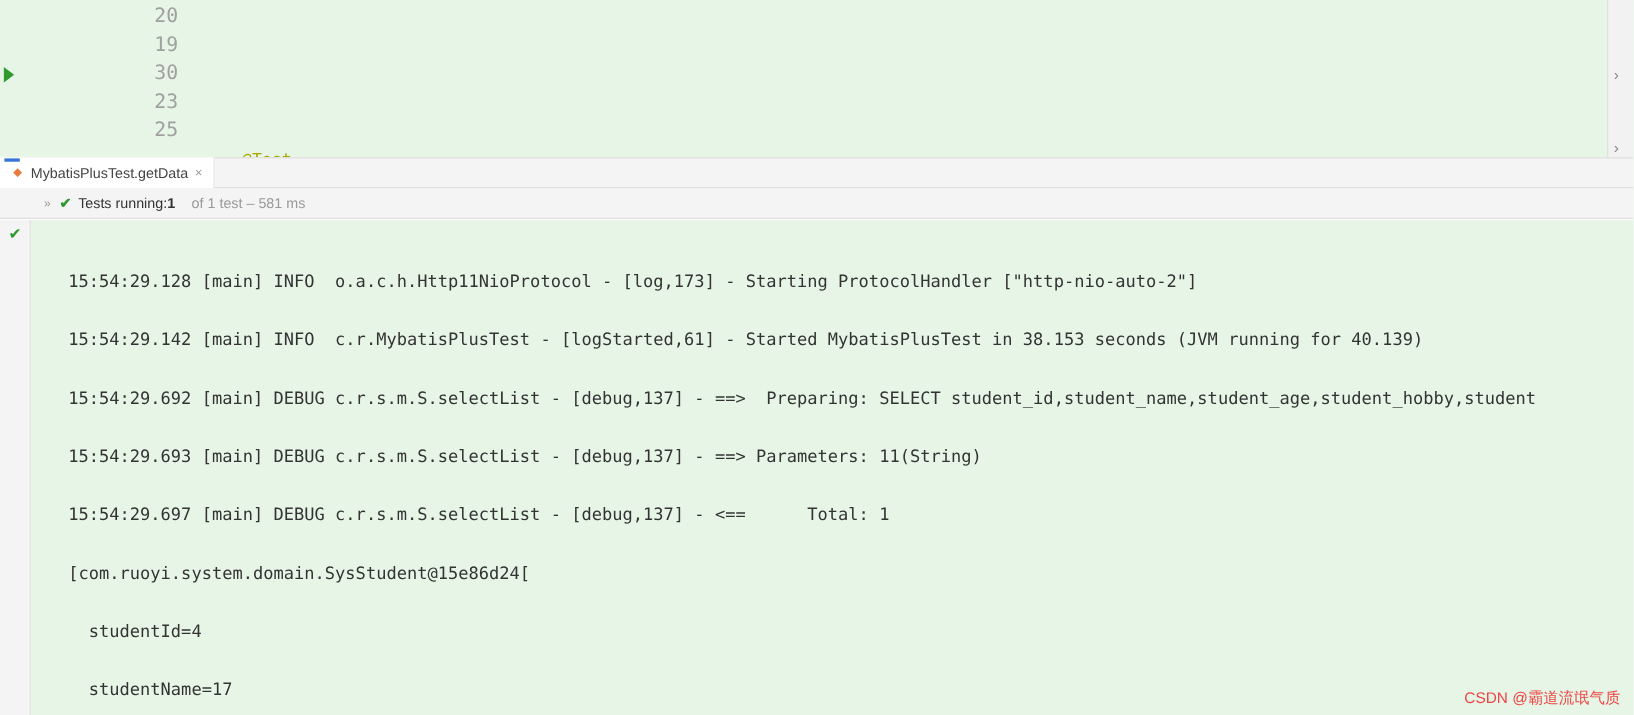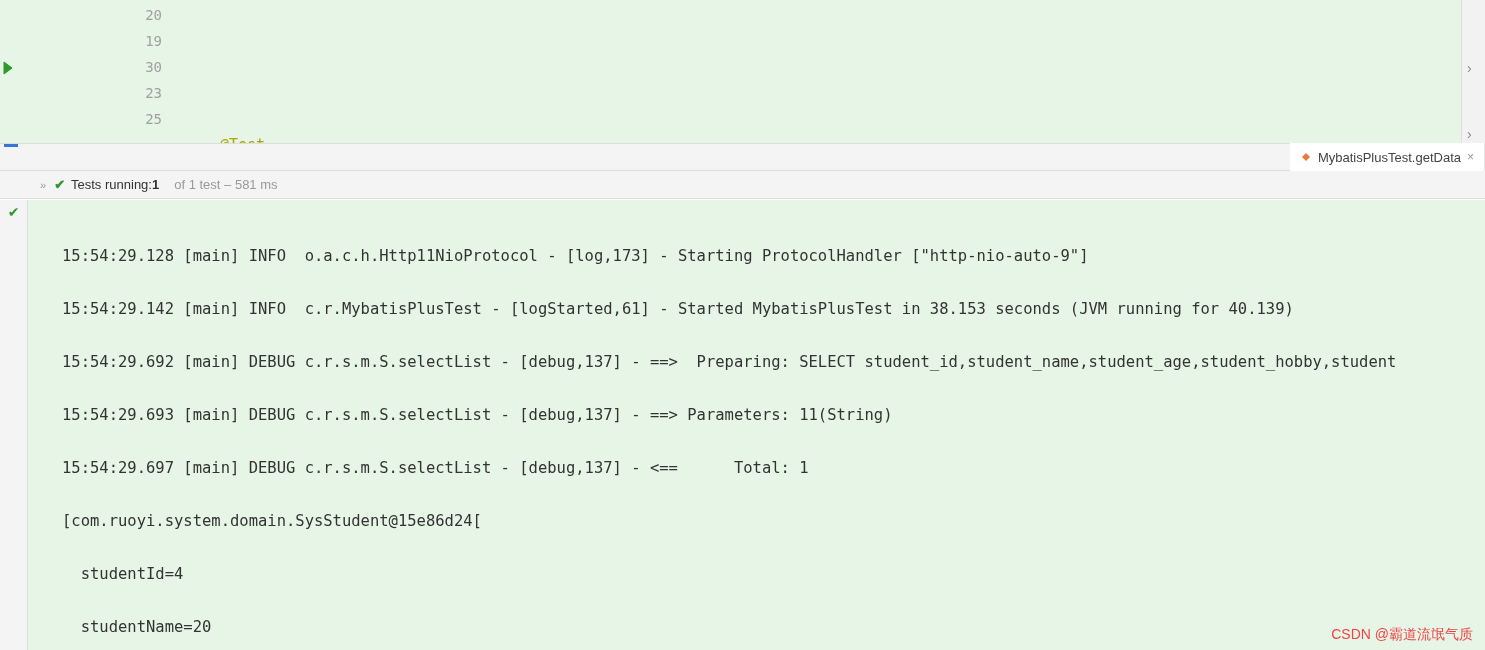--- a/index.html
+++ b/index.html
@@ -1,31 +1,31 @@
 <!DOCTYPE html>
 <html><head>
 <meta charset="utf-8">
 <style>
 * { margin:0; padding:0; box-sizing:border-box; }
 body { font-family:'Segoe UI',Arial,sans-serif; font-size:13px; background:#fff; width:1485px; height:650px; overflow:hidden; position:relative; }
 .editor-area { display:flex; height:143px; background:#e6f5e6; position:relative; }
-.gutter { width:170px; background:#e6f5e6; text-align:right; padding-right:8px; color:#a0a0a0; font-family:'Consolas','Monaco',monospace; font-size:14px; line-height:26px; padding-top:2px; }
+.gutter { width:170px; background:#e6f5e6; text-align:right; padding-right:8px; color:#a0a0a0; font-family:'Consolas','Monaco',monospace; font-size:18px; line-height:26px; padding-top:2px; }
 .gutter-line { height:26px; position:relative; }
 .gutter-line .run-icon { position:absolute; left:0; top:4px; color:#2e9a2e; }
 .code { flex:1; font-family:'Consolas','Monaco',monospace; font-size:15px; line-height:26px; color:#333; padding-top:2px; padding-left:50px; white-space:pre; }
 .code-line { height:26px; }
 .kw-anno { color:#a8a800; }
 .kw-blue { color:#1e5fa3; font-weight:bold; }
 .kw-fn { color:#1e5fa3; font-style:italic; }
 .kw-purple { color:#7a3a8f; }
 .kw-str { color:#2a7a3a; }
 .kw-field { color:#8a3a5a; font-style:italic; }
 .right-gutter { width:24px; background:#f2f2f2; border-left:1px solid #ddd; position:relative; }
 .chev { position:absolute; color:#888; font-size:14px; left:5px; cursor:pointer; }
-.tab-bar { height:28px; background:#f4f4f4; display:flex; align-items:center; border-bottom:1px solid #ddd; border-top:1px solid #ddd;justify-content:flex-end; }
+.tab-bar { height:28px; background:#f4f4f4; display:flex; align-items:center; border-bottom:1px solid #ddd; border-top:1px solid #ddd; }
 .tab { height:28px; background:#fff; padding:0 10px; display:flex; align-items:center; gap:6px; font-size:13px; color:#444; border-right:1px solid #e4e4e4; }
 .tab-icon { width:12px; height:12px; }
 .tab-close { color:#999; font-size:12px; }
 .tab-underline { position:absolute; height:3px; background:#3874d6; width:14px; left:4px; top:0; }
 .status-bar { height:28px; background:#f4f4f4; display:flex; align-items:center; padding-left:40px; color:#555; font-size:13px; border-bottom:1px solid #ddd; }
 .status-bar .tick { color:#2e9a2e; margin-right:6px; font-weight:bold; }
 .status-bar .passed { color:#333; }
 .status-bar .dim { color:#999;margin-left:15px; }
 .tool-strip { position:absolute; left:0; top:200px; width:28px; height:450px; background:#f4f4f4; border-right:1px solid #ddd; }
 .tool-strip .tick2 { color:#2e9a2e; font-size:14px; display:block; text-align:center; margin-top:4px; }
@@ -78,28 +78,28 @@
   <span class="passed">Tests running: </span>
   <span class="passed" style="font-weight:600">1</span>
   <span class="dim"> of 1 test – 581 ms</span>
 </div>
 
 <div class="tool-strip">
   <span class="tick2">✔</span>
 </div>
 
 <div class="console">
-<div>15:54:29.128 [main] INFO  o.a.c.h.Http11NioProtocol - [log,173] - Starting ProtocolHandler ["http-nio-auto-9"]</div>
+<div>15:54:29.128 [main] INFO  o.a.c.h.Http11NioProtocol - [log,173] - Starting ProtocolHandler ["http-nio-auto-2"]</div>
 <div>15:54:29.142 [main] INFO  c.r.MybatisPlusTest - [logStarted,61] - Started MybatisPlusTest in 38.153 seconds (JVM running for 40.139)</div>
 <div>15:54:29.692 [main] DEBUG c.r.s.m.S.selectList - [debug,137] - ==&gt;  Preparing: SELECT student_id,student_name,student_age,student_hobby,student</div>
 <div>15:54:29.693 [main] DEBUG c.r.s.m.S.selectList - [debug,137] - ==&gt; Parameters: 11(String)</div>
 <div>15:54:29.697 [main] DEBUG c.r.s.m.S.selectList - [debug,137] - &lt;==      Total: 1</div>
 <div>[com.ruoyi.system.domain.SysStudent@15e86d24[</div>
 <div>  studentId=4</div>
-<div>  studentName=20</div>
+<div>  studentName=17</div>
 
 
 
 
 
 
 
 
 
 </div>

